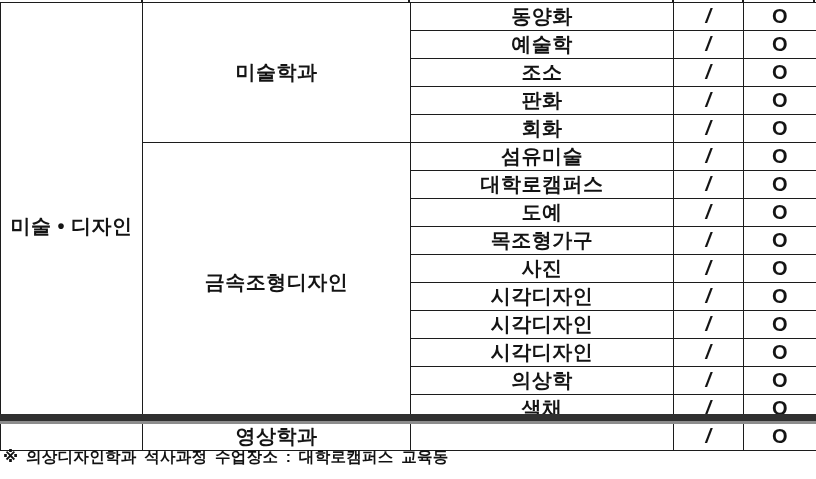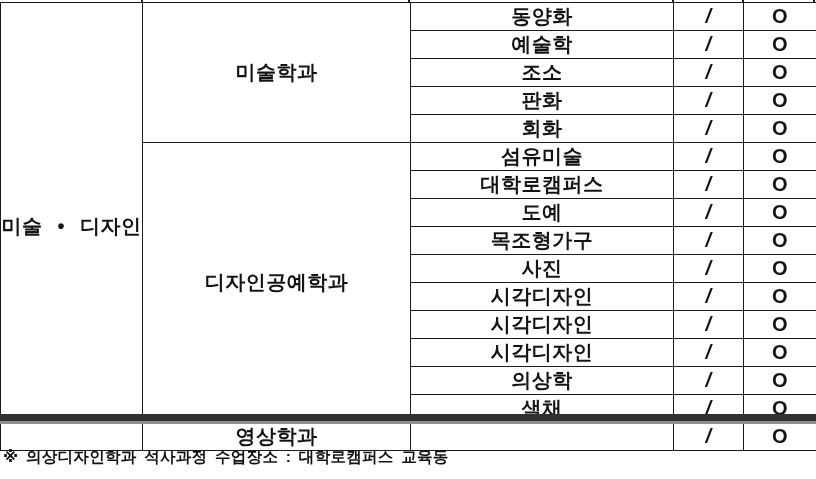--- a/index.html
+++ b/index.html
@@ -36,21 +36,20 @@
     letter-spacing: 0.5px;
     color: #141414;
     overflow: hidden;
     white-space: nowrap;
   }
   td.cat {
     border-left: none;
     border-top: none;
     vertical-align: top;
     padding-top: 13px;
-    font-family: Liberation Mono, monospace;
   }
   td.slash { font-size: 16px; font-style: italic; }
   td.circle { font-size: 16px; }
   
   .stub {
     position: absolute;
     top: 0;
     width: 2px;
     height: 3px;
     background: #1c1c1c;
@@ -117,21 +116,21 @@
         <td class="major">판화</td>
         <td class="slash">/</td>
         <td class="circle">O</td>
       </tr>
       <tr>
         <td class="major">회화</td>
         <td class="slash">/</td>
         <td class="circle">O</td>
       </tr>
       <tr>
-        <td class="dept" rowspan="10">디자인공예학과</td>
+        <td class="dept" rowspan="10">금속조형디자인</td>
         <td class="major">섬유미술</td>
         <td class="slash">/</td>
         <td class="circle">O</td>
       </tr>
       <tr>
         <td class="major">대학로캠퍼스</td>
         <td class="slash">/</td>
         <td class="circle">O</td>
       </tr>
       <tr>

